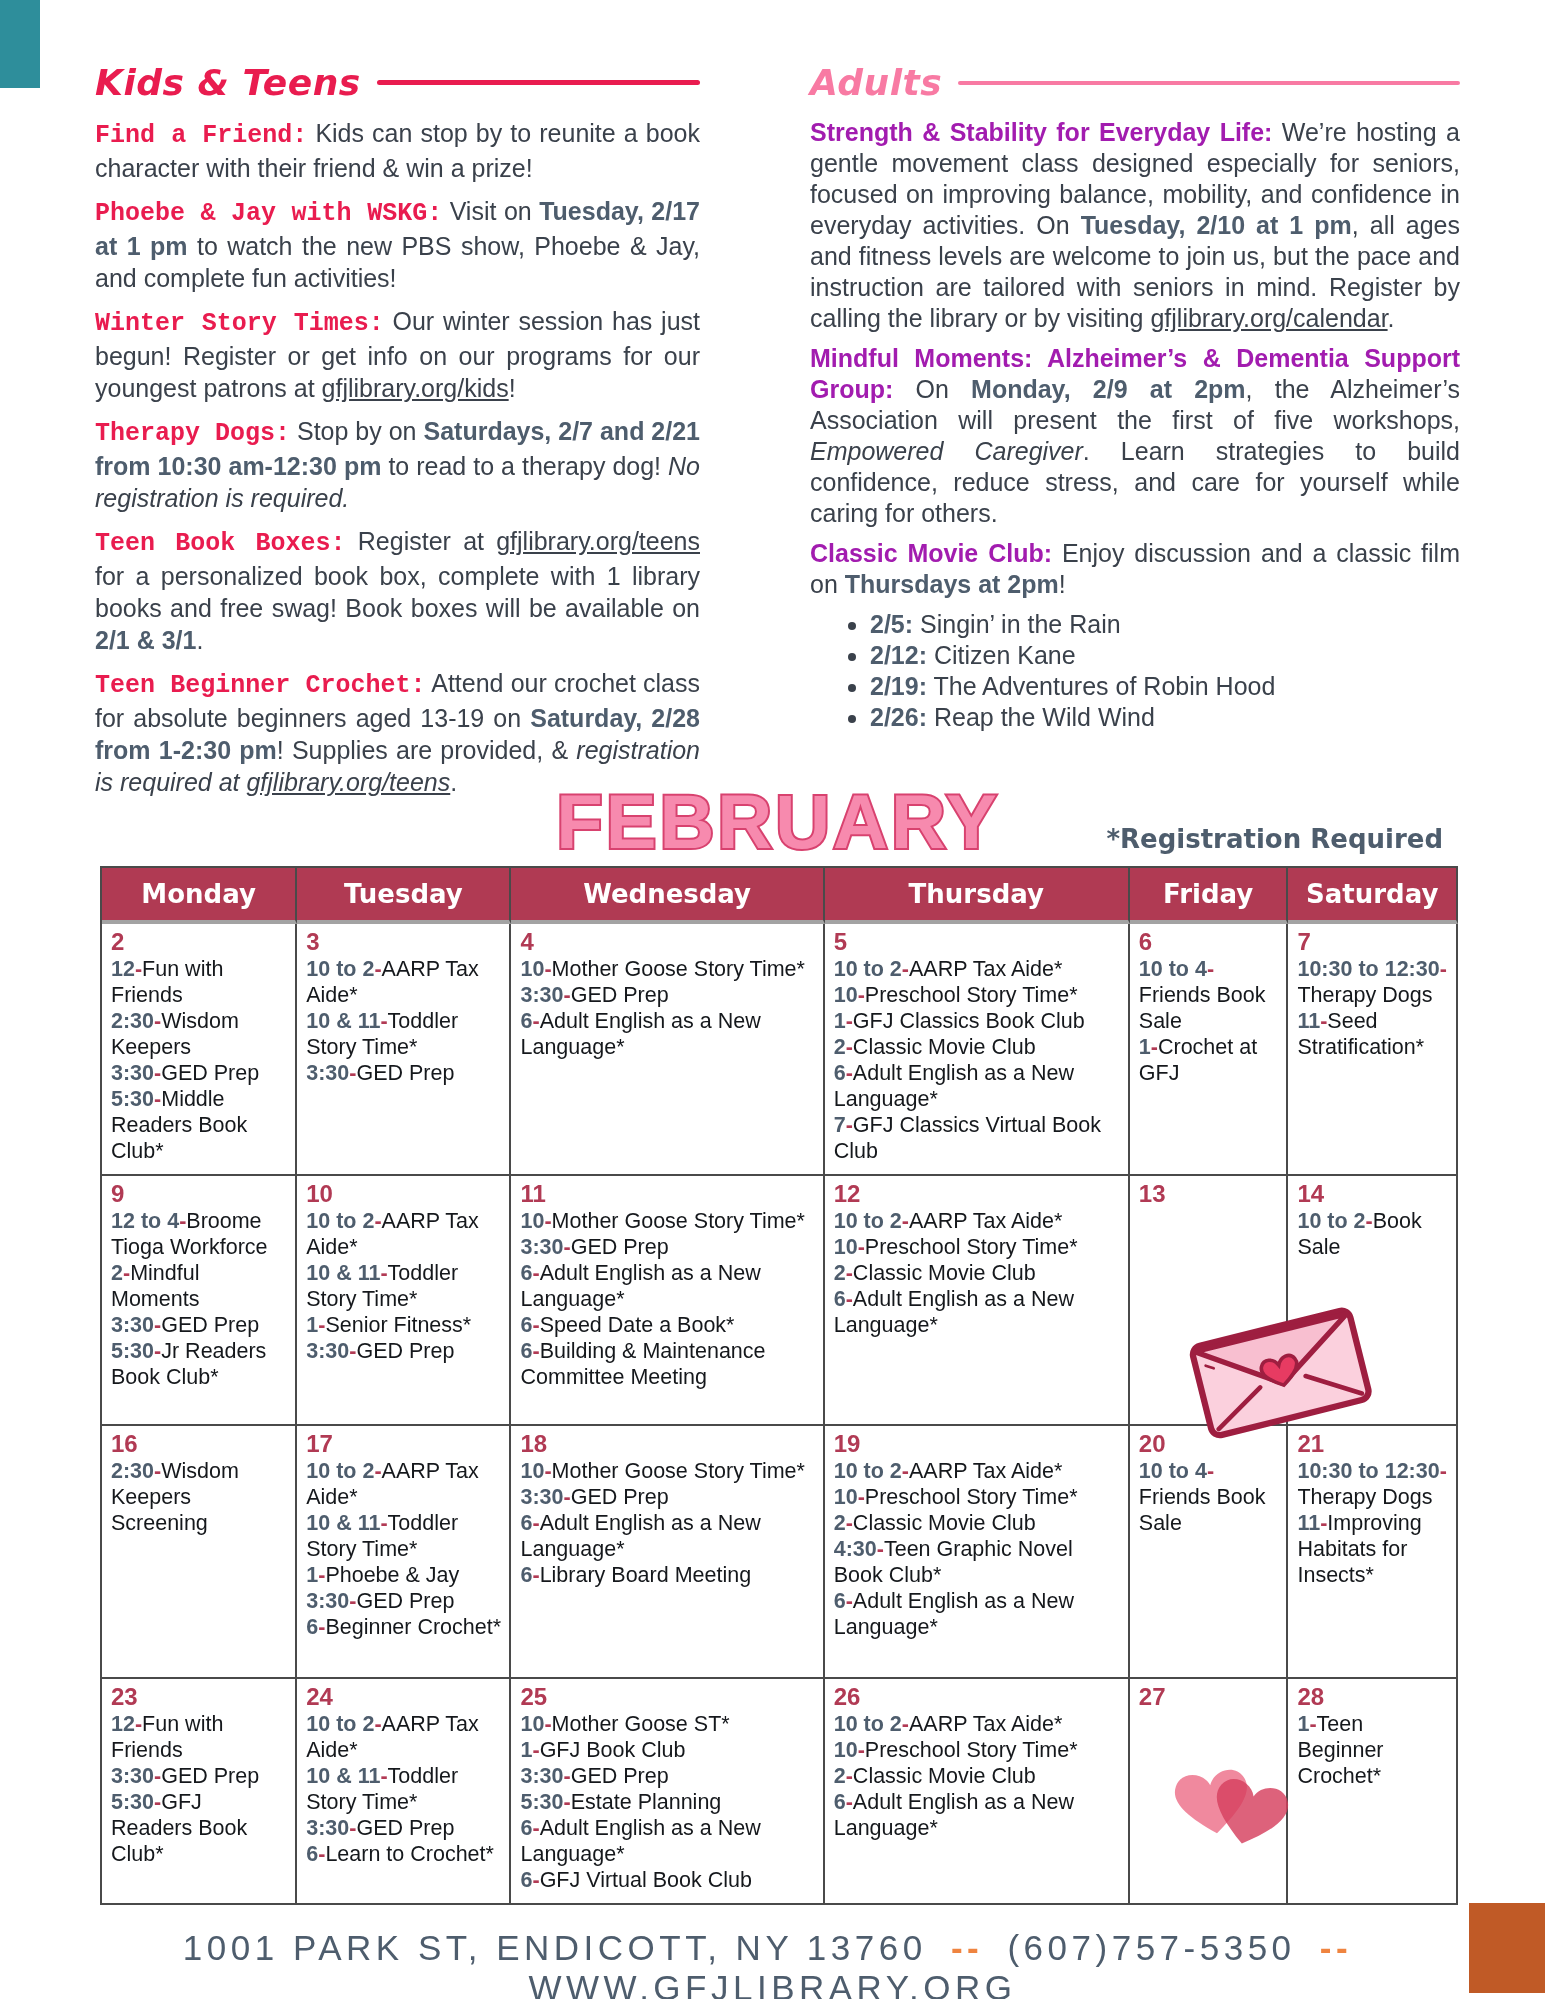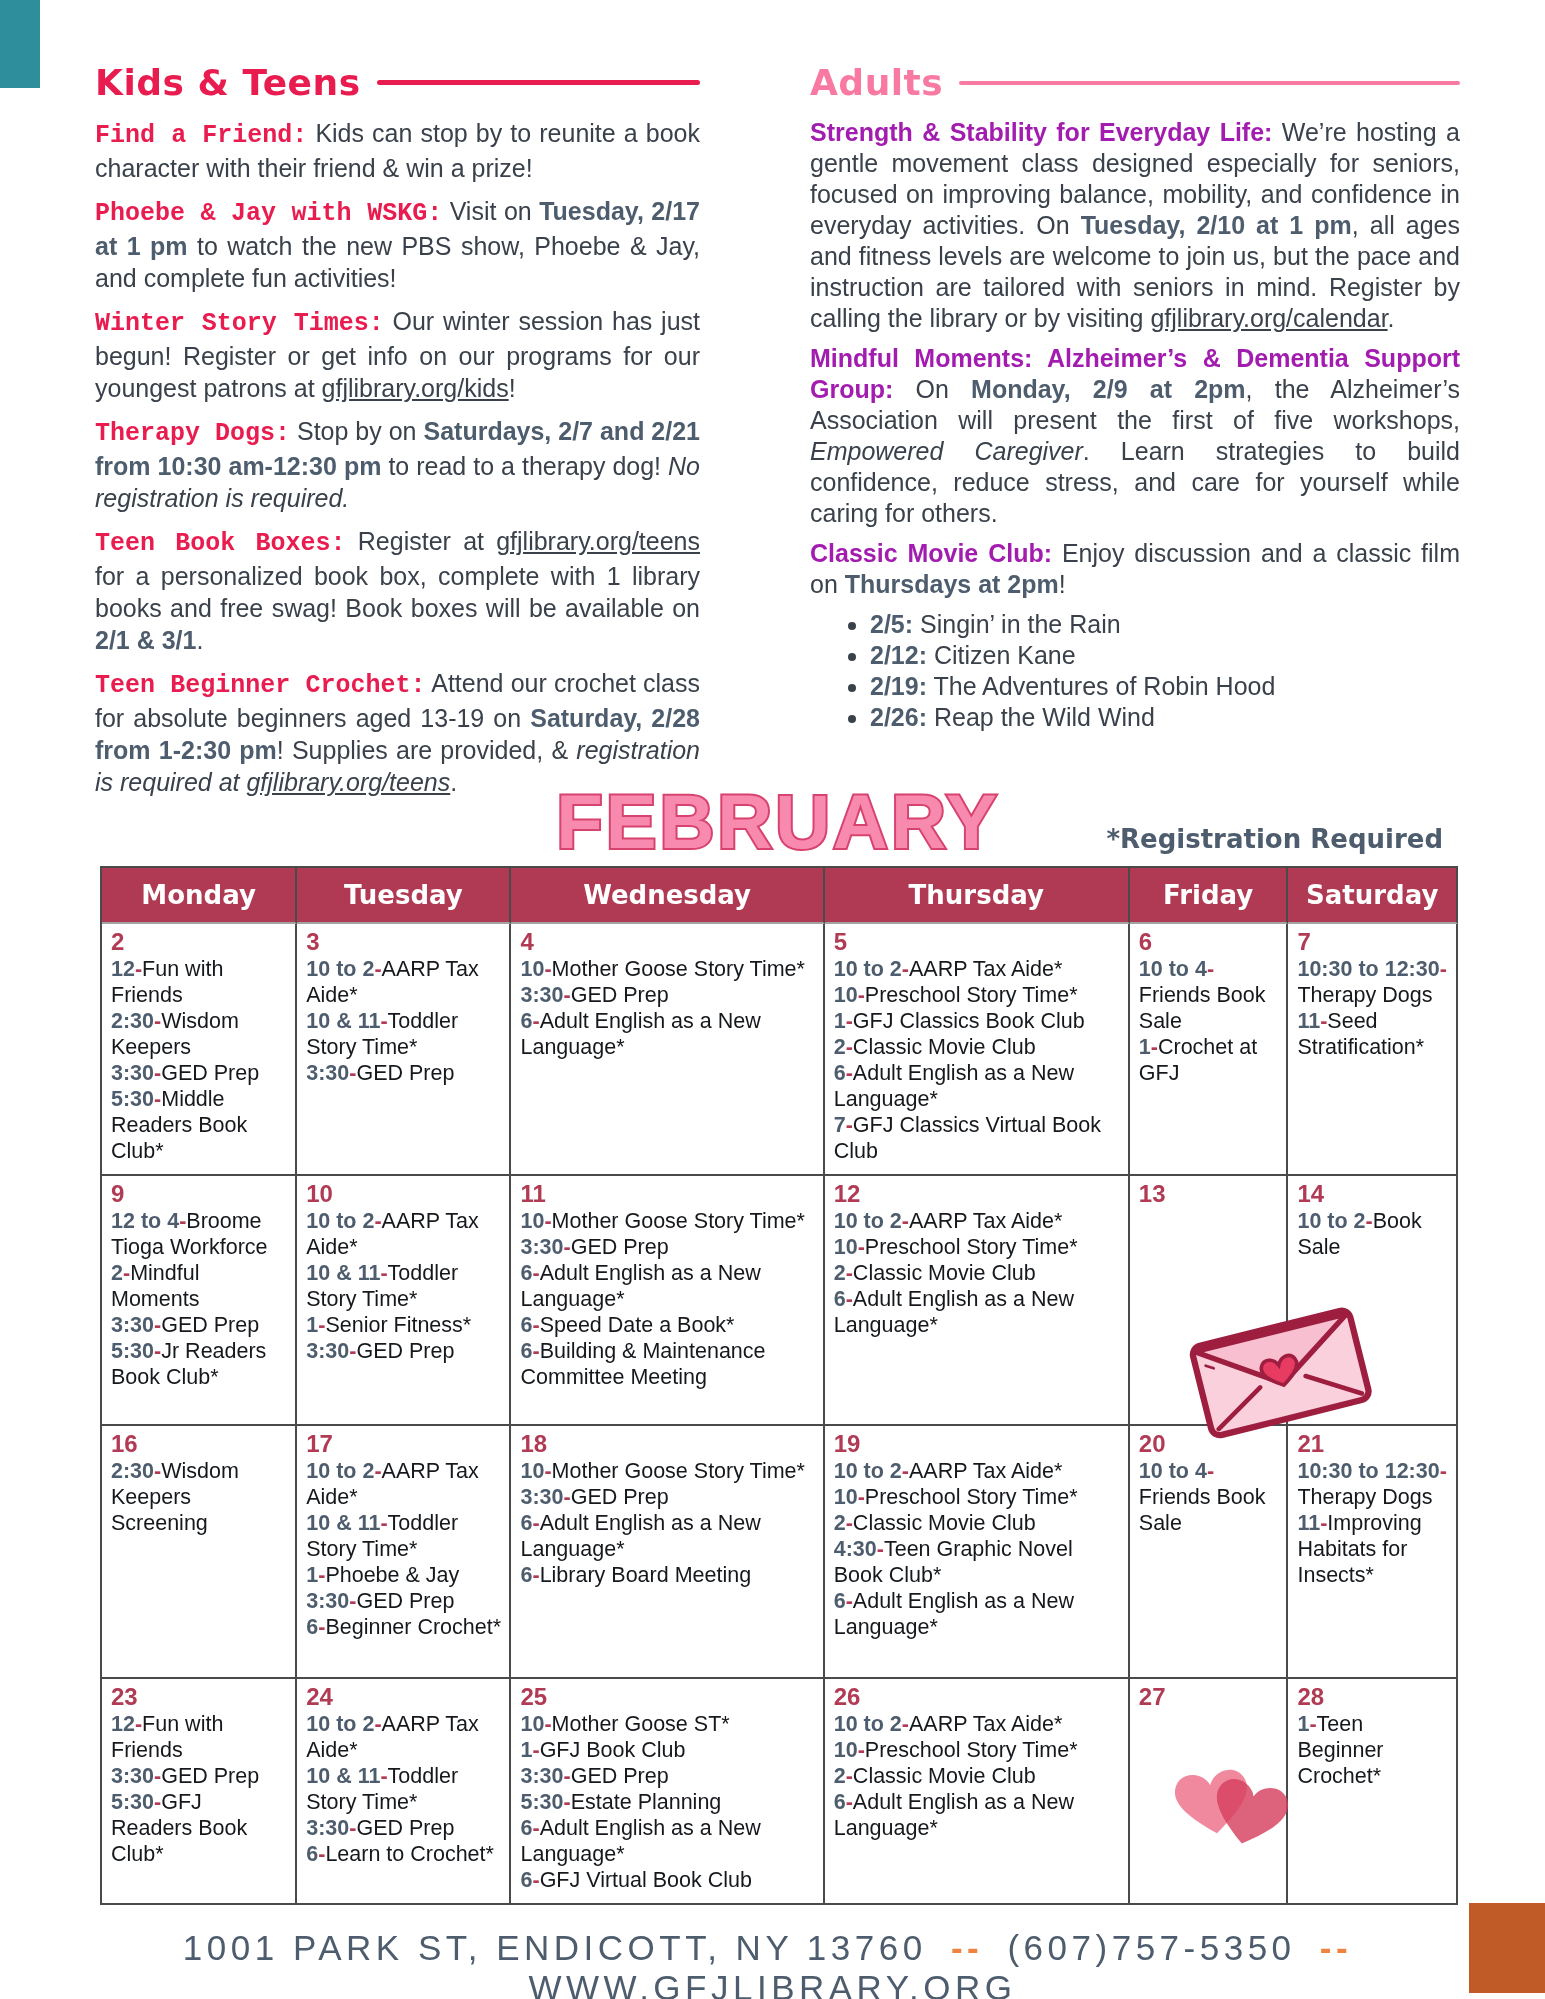--- a/index.html
+++ b/index.html
@@ -5,21 +5,21 @@
   html,body{margin:0;padding:0;background:#fff;}
   .page{position:relative;width:1545px;height:1999px;background:#ffffff;overflow:hidden;
         font-family:"Liberation Sans",sans-serif;color:#3a414b;}
   .corner-teal{position:absolute;left:0;top:0;width:40px;height:88px;background:#2e8e9b;}
   .corner-rust{position:absolute;right:0;top:1903px;width:76px;height:90px;background:#c05a26;}
 
   
   .col{position:absolute;top:62px;}
   .col-kids{left:95px;width:605px;}
   .col-adults{left:810px;width:650px;}
-  .h-row{display:flex;align-items:center;gap:16px;margin-bottom:14px;}
+  .h-row{display:flex;align-items:center;gap:16px;margin-bottom:14px;font-style:italic;}
   .h-title{font-family:"DejaVu Sans",sans-serif;font-weight:bold;font-size:36px;letter-spacing:.5px;}
   .col-kids .h-title{color:#e91c4f;}
   .col-adults .h-title{color:#f87aa3;}
   .h-rule{flex:1;height:5px;border-radius:3px;}
   .col-kids .h-rule{background:#e91c4f;}
   .col-adults .h-rule{background:#f87aa3;height:4px;}
   .col p{margin:0 0 11px 0;text-align:justify;font-size:25px;line-height:32px;}
   .col-adults p{line-height:31px;margin-bottom:9px;}
   .sg-lead{font-weight:bold;}
   .col-kids .sg-lead{color:#e91c4f;font-family:Liberation Mono, monospace;}
@@ -38,21 +38,21 @@
   .reg-note{position:absolute;left:100px;top:824px;width:1343px;text-align:right;
     font-family:"DejaVu Sans",sans-serif;font-weight:bold;font-size:26px;color:#4e5d6d;}
 
   
   .calendar{position:absolute;left:100px;top:866px;width:1356px;display:grid;
     grid-template-columns:14.4% 15.8% 23.1% 22.5% 11.7% 12.5%;
     grid-template-rows:56px 252px 250px 253px 226px;
     border-left:2px solid #4a4a4a;border-top:2px solid #4a4a4a;background:#fff;}
   .cal-h{background:#b03a53;color:#fff;display:flex;align-items:center;justify-content:center;
     font-family:"DejaVu Sans",sans-serif;font-weight:bold;font-size:26px;
-    border-right:2px solid #4a4a4a;border-bottom:2px solid #a3a3a3;text-align:right;}
+    border-right:2px solid #4a4a4a;border-bottom:4px solid #a3a3a3;text-align:right;}
   .cal-c{border-right:2px solid #4a4a4a;border-bottom:2px solid #4a4a4a;
     padding:4px 8px 4px 9px;font-size:21.5px;line-height:26px;color:#15181c;overflow:hidden;}
   .cal-day{color:#b13a54;font-weight:bold;font-size:24px;line-height:28px;}
   .ev .t{font-weight:bold;color:#4e5d6d;}
   .ev .d{font-weight:bold;color:#b13a54;}
 
   
   .envelope-illu{position:absolute;left:1188px;top:1296px;width:180px;height:132px;transform:rotate(-14deg);}
   .hearts-illu{position:absolute;left:1156px;top:1742px;width:136px;height:126px;}
 

